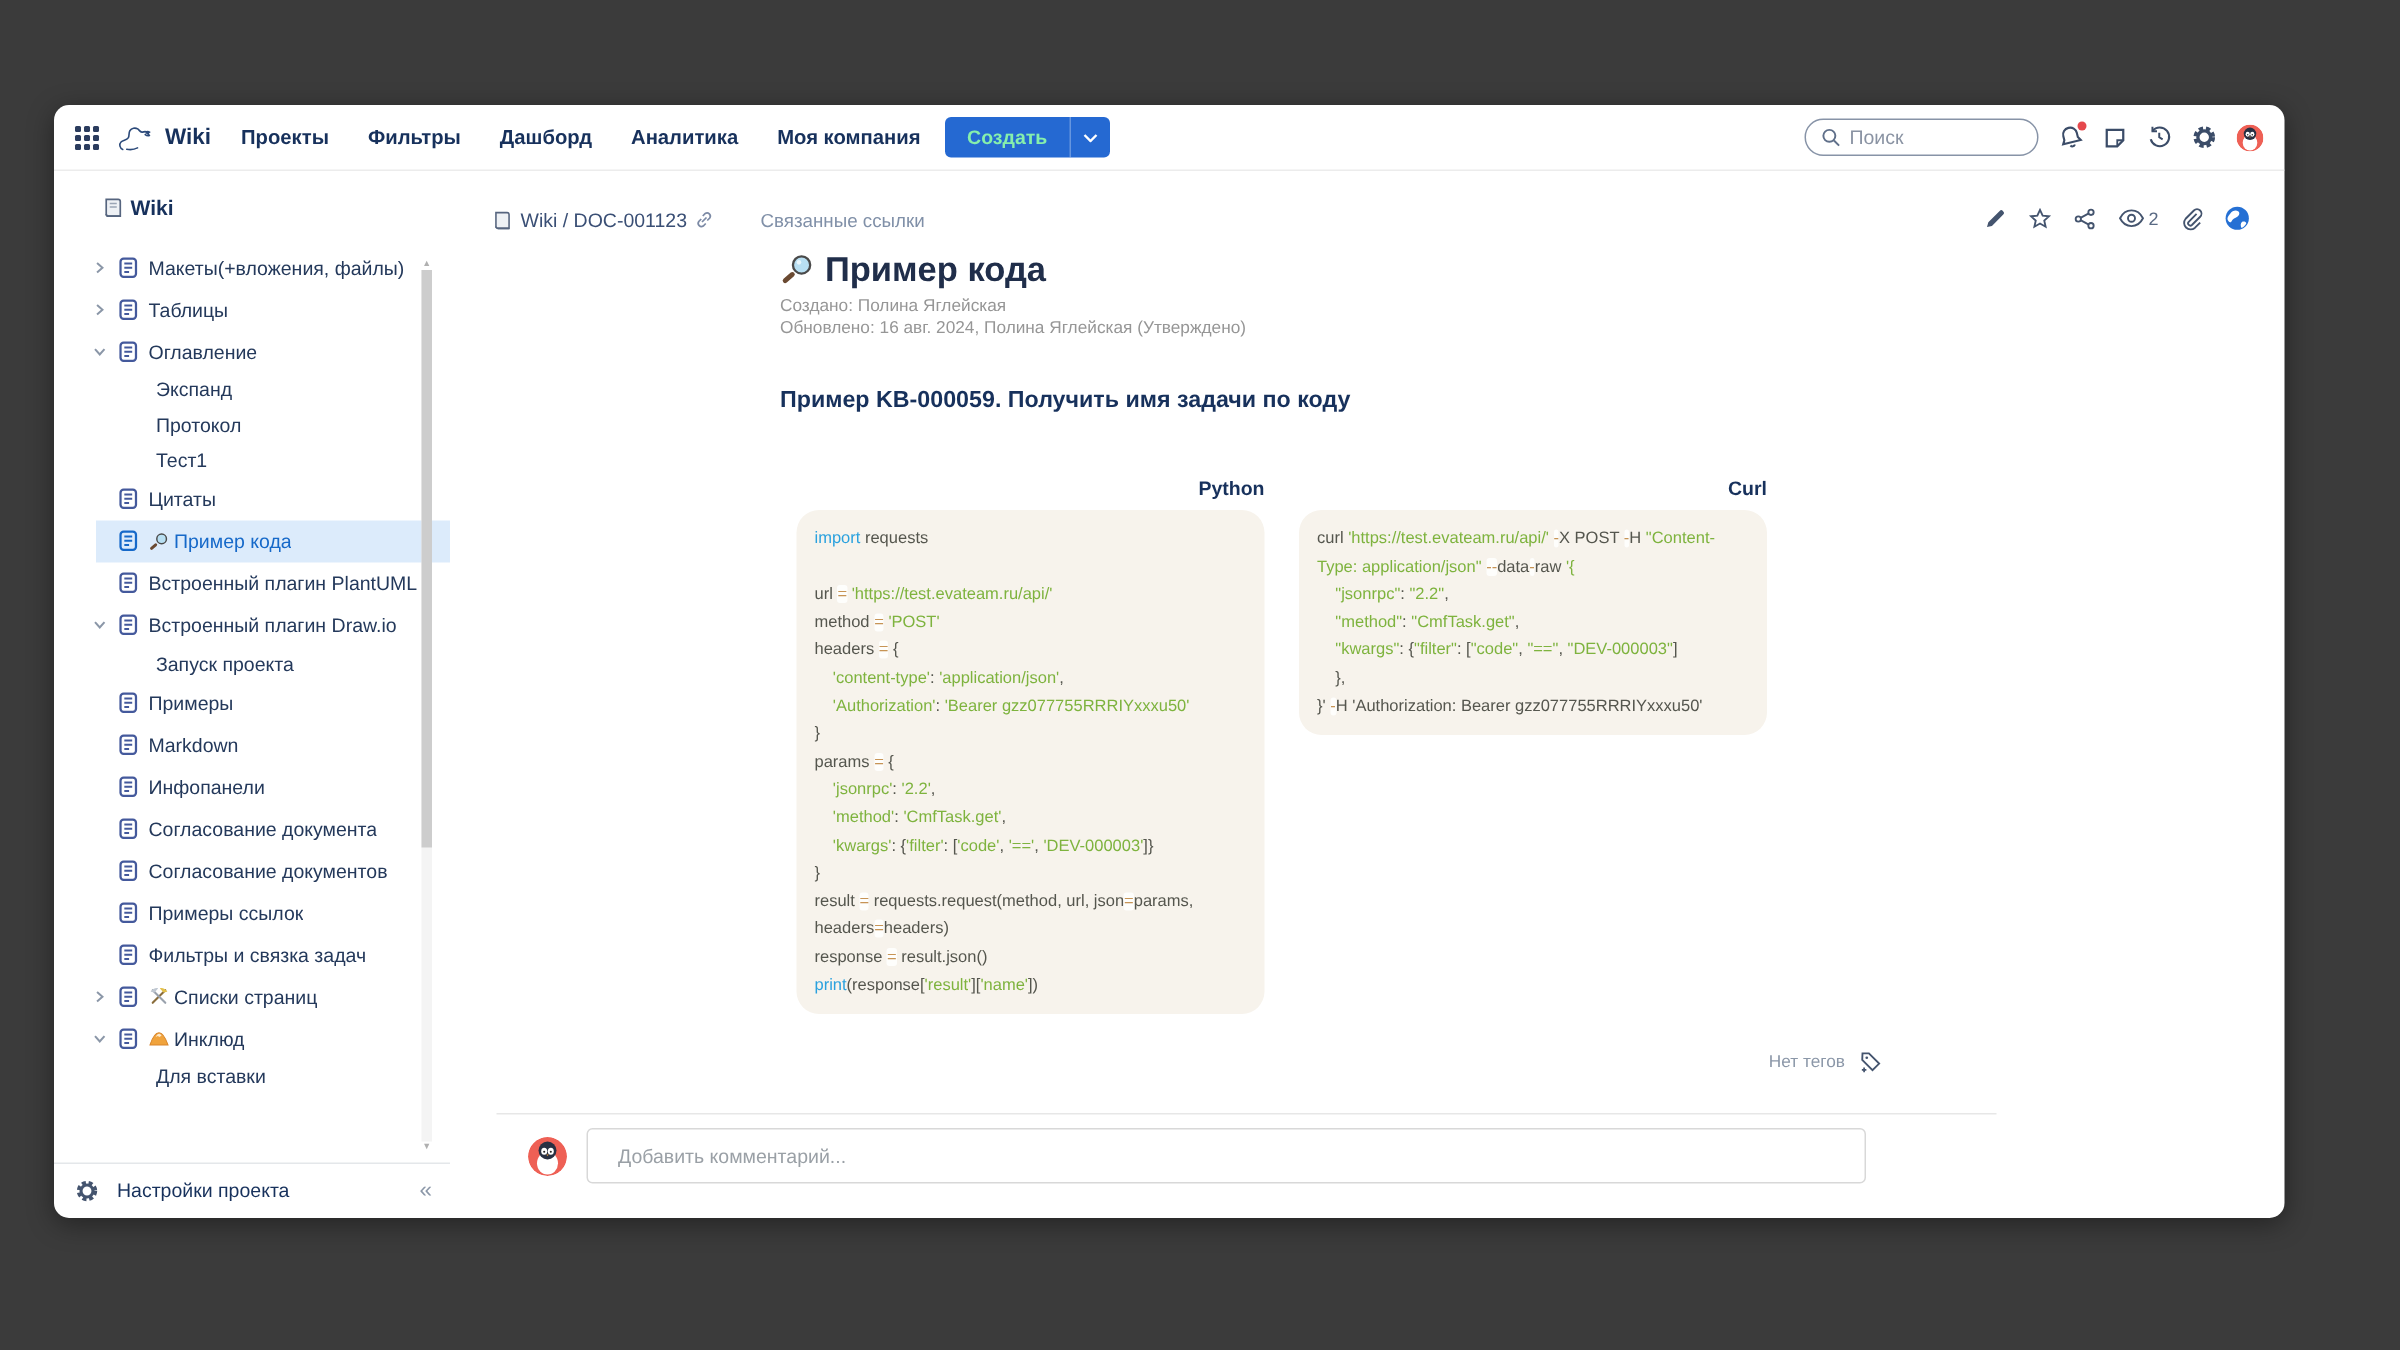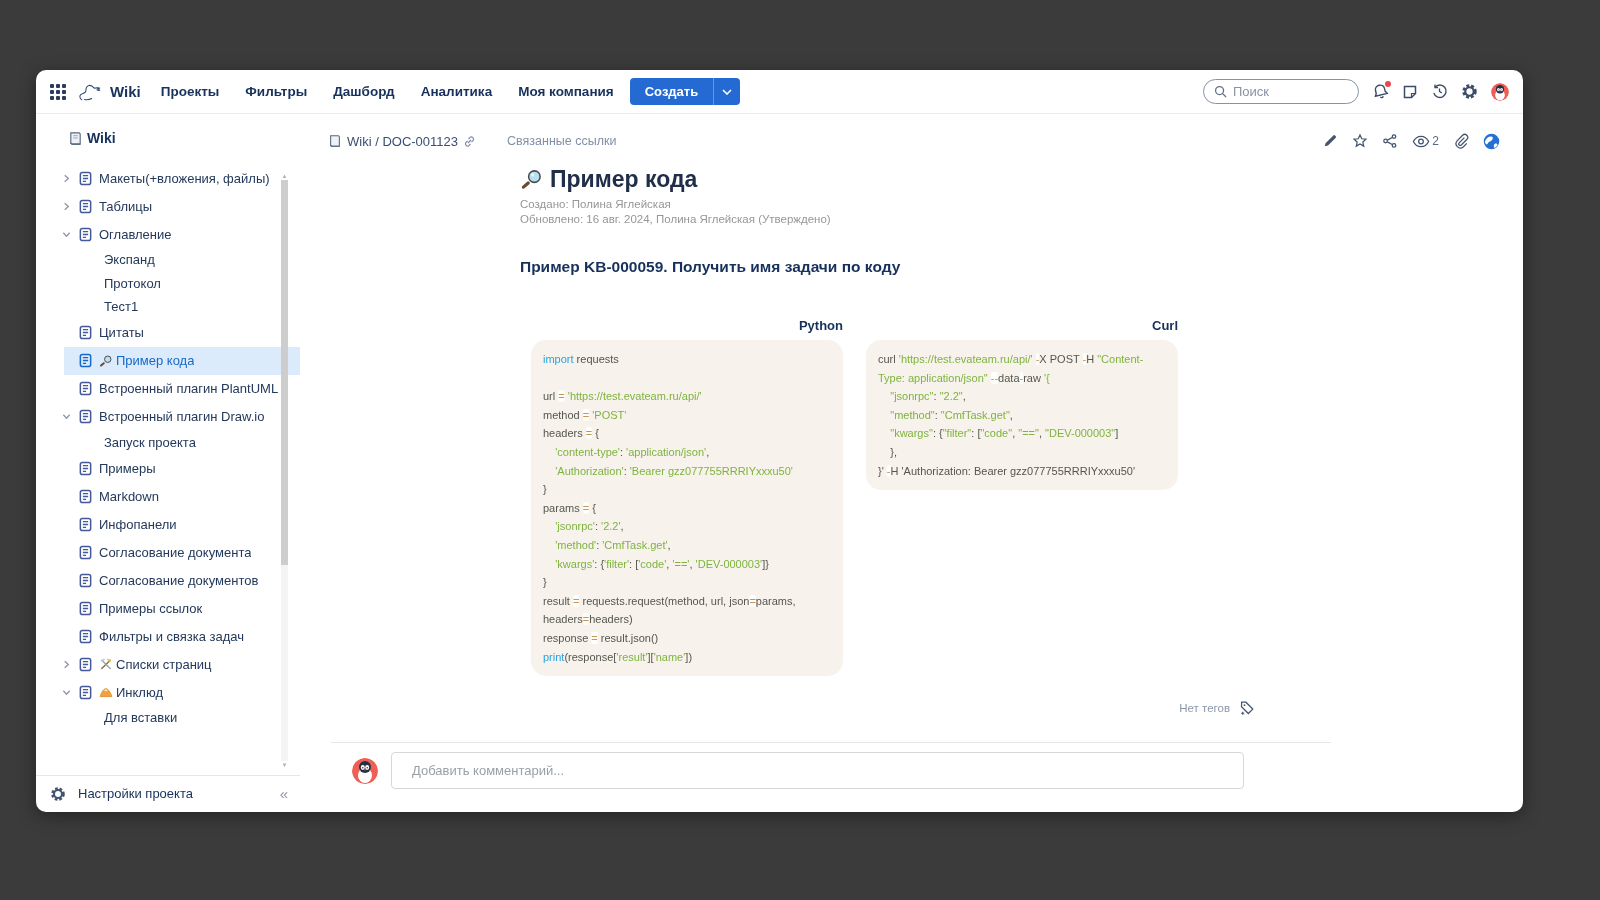--- a/index.html
+++ b/index.html
@@ -13,21 +13,21 @@
   .window{position:absolute;left:36px;top:70px;width:1487px;height:742px;background:#fff;border-radius:10px;overflow:hidden;box-shadow:0 4px 18px rgba(0,0,0,.4);}
   
   .navbar{height:44px;display:flex;align-items:center;padding:0 14px;border-bottom:1px solid #ececec;}
   .grid-icon{display:grid;grid-template-columns:repeat(3,4px);grid-gap:2px;margin-right:12px;cursor:pointer;}
   .grid-icon i{width:4px;height:4px;background:#2b3c5e;border-radius:1px;}
   .logo{margin-right:6px;display:flex;align-items:center;}
   .brand{font-size:15px;font-weight:700;color:var(--navy);margin-right:20px;}
   .nav-menu{display:flex;gap:26px;align-items:center;}
   .nav-item{font-size:13.5px;font-weight:600;color:var(--navy);cursor:pointer;white-space:nowrap;}
   .create-btn{margin-left:16px;display:flex;align-items:stretch;background:var(--accent);border-radius:4px;overflow:hidden;height:27px;cursor:pointer;}
-  .create-btn .txt{color:#ffffff;font-size:13px;font-weight:600;display:flex;align-items:center;padding:0 15px;}
+  .create-btn .txt{color:#86efac;font-size:13px;font-weight:600;display:flex;align-items:center;padding:0 15px;}
   .create-btn .chev{display:flex;align-items:center;padding:0 8px;border-left:1px solid rgba(255,255,255,.3);}
   .nav-right{margin-left:auto;display:flex;align-items:center;gap:13px;}
   .search{display:flex;align-items:center;gap:6px;border:1px solid #8793a7;border-radius:13px;height:25px;width:156px;padding:0 10px;}
   .search input{border:none;outline:none;width:110px;font-size:13px;color:#333;font-family:inherit;background:transparent;}
   .search input::placeholder{color:#8a93a3;}
   .nav-ic{position:relative;display:flex;align-items:center;color:#3b4c68;cursor:pointer;}
   .bell-rot{transform:rotate(-14deg);display:flex;}
   .red-dot{position:absolute;top:-2px;right:-2px;width:6px;height:6px;border-radius:50%;background:#e5484d;}
   .avatar{width:18px;height:18px;border-radius:50%;overflow:hidden;cursor:pointer;display:flex;}
   
@@ -45,21 +45,21 @@
   .tree-row .lbl{white-space:nowrap;overflow:hidden;}
   .sb-scroll{position:absolute;right:12px;top:58px;bottom:42px;width:7px;display:flex;flex-direction:column;align-items:center;}
   .sb-track{flex:1;width:7px;background:#f4f4f4;position:relative;}
   .sb-thumb{position:absolute;top:0;left:0;width:7px;height:385px;background:#cdcdcd;}
   .sb-arrow{font-size:6px;color:#b0b0b0;line-height:8px;}
   .sb-footer{height:36px;border-top:1px solid #e4e7ea;display:flex;align-items:center;gap:12px;padding:0 14px 0 14px;}
   .sb-footer .lbl{font-size:13px;color:var(--navy);}
   .collapse{margin-left:auto;color:var(--muted);font-size:15px;cursor:pointer;letter-spacing:-2px;}
   
   .main{flex:1;position:relative;overflow:hidden;}
-  .crumb-row{display:flex;align-items:center;padding:14px 23px 0 28px;height:40px;}
+  .crumb-row{display:flex;align-items:flex-end;padding:14px 23px 0 28px;height:40px;}
   .crumb{display:flex;align-items:center;gap:5px;font-size:13px;color:#3a4f75;cursor:pointer;}
   .link-ic{color:#7c8aa5;display:flex;margin-left:4px;cursor:pointer;}
   .related{margin-left:30px;font-size:12.5px;color:#8090a8;cursor:pointer;}
   .doc-toolbar{margin-left:auto;display:flex;align-items:center;gap:14px;color:var(--icon);}
   .doc-toolbar .tb{display:flex;align-items:center;cursor:pointer;gap:2px;}
   .eye-count{font-size:12px;color:#5a6a84;}
   
   .title-row{margin:12px 0 0 220px;display:flex;align-items:center;gap:7px;}
   .title-row h1{font-size:23px;font-weight:700;color:#202e4a;}
   .meta{margin:4px 0 0 220px;font-size:11.5px;color:var(--meta);line-height:15px;}

